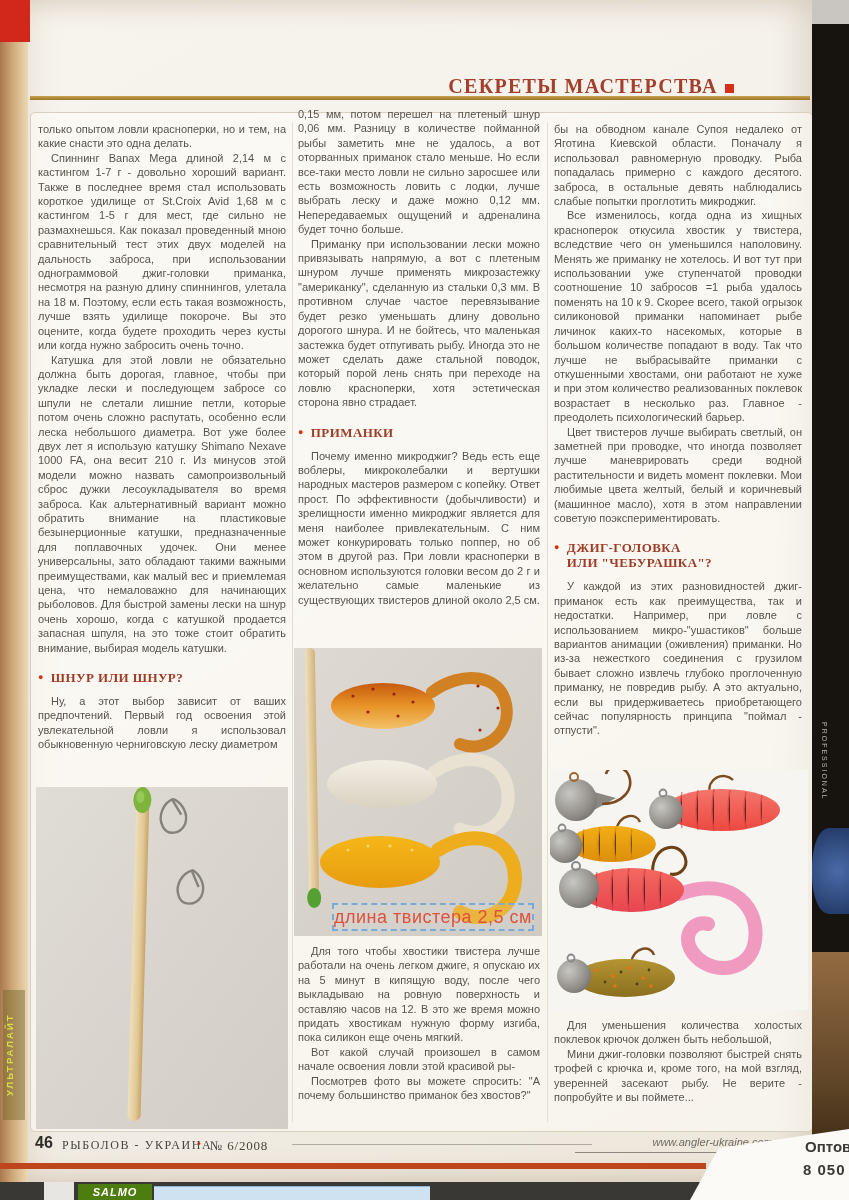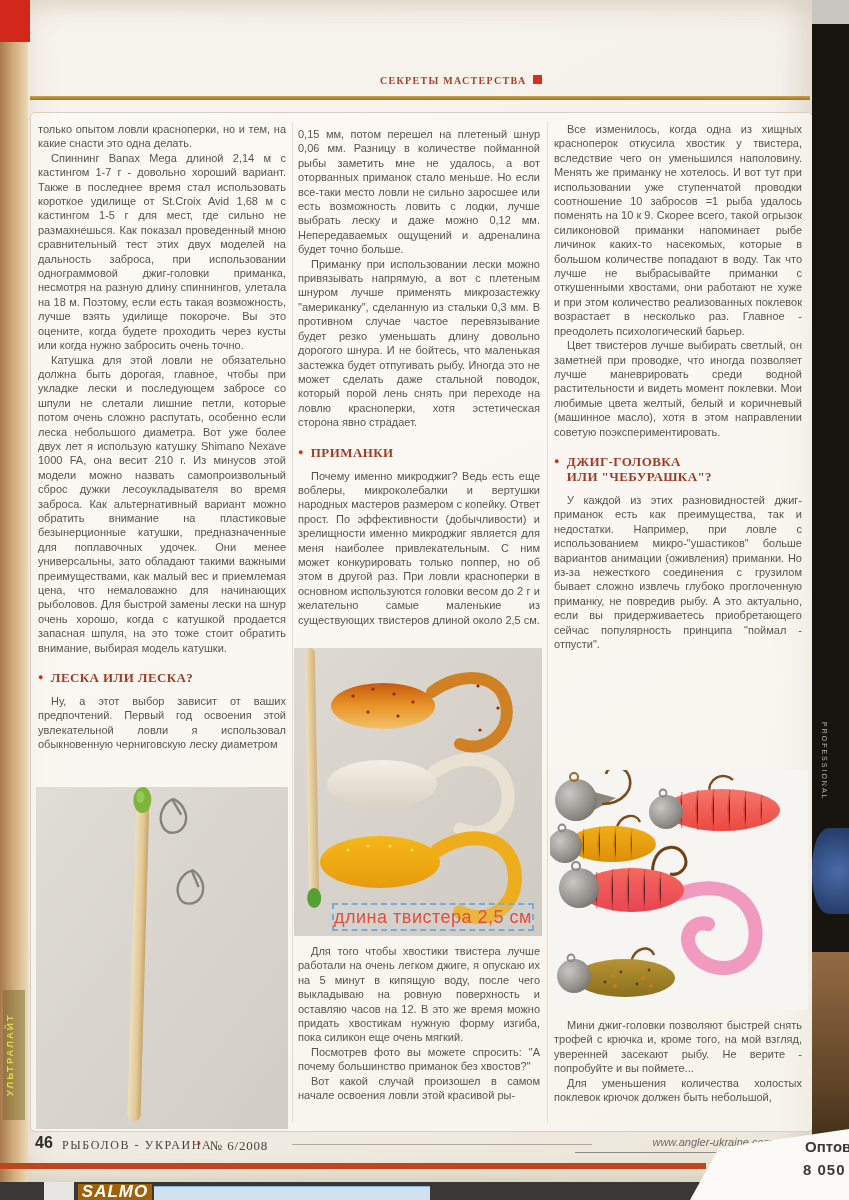--- a/index.html
+++ b/index.html
@@ -11,38 +11,38 @@
          box-shadow:inset -16px 0 26px rgba(120,90,60,.14), inset 26px 0 34px rgba(150,110,60,.20);}
   
   .spine{position:absolute;left:0;top:0;width:28px;height:1182px;
          background:linear-gradient(90deg,#a8794d 0%,#cfa878 45%,#ecd9b6 100%);}
   .spine-red{position:absolute;left:0;top:0;width:30px;height:42px;background:#d2271b;}
   .spine-label{position:absolute;left:3px;top:990px;height:124px;width:20px;
          writing-mode:vertical-rl;transform:rotate(180deg);
          font-size:9.5px;font-weight:bold;letter-spacing:2px;color:#d9dc4d;
          background:rgba(110,98,35,.45);text-align:center;padding:3px 1px;}
   
-  .header{position:absolute;left:380px;top:75px;width:422px;text-align:left;
-          font-family:"Liberation Serif",serif;font-weight:bold;font-size:10px;
+  .header{position:absolute;left:380px;top:75px;width:422px;text-align:center;
+          font-family:"Liberation Serif",serif;font-weight:bold;font-size:20px;
           letter-spacing:1.3px;color:#a33f2a;}
   .header-square{display:inline-block;width:9px;height:9px;background:#d6301a;margin-left:7px;}
   .gold-rule{position:absolute;left:30px;top:96px;width:780px;height:3.5px;
              background:linear-gradient(180deg,#caa24e,#9a7428);}
   
   .text-card{position:absolute;left:30px;top:112px;width:781px;height:1018px;
              background:rgba(253,251,247,.62);border:1px solid #d9cfc0;border-radius:5px;}
   .col-sep{position:absolute;top:122px;height:1000px;width:1px;background:#ddd8cf;opacity:.85;}
   .sep1{left:292px;} .sep2{left:547px;}
   
   .col{position:absolute;overflow:hidden;font-size:11px;line-height:14.4px;color:#57534d;
        text-align:justify;}
   .col p{margin:0;text-indent:13px;}
   .col p.noindent{text-indent:0;}
   .col1{left:38px;top:122px;width:248px;height:662px;}
-  .col2{left:298px;top:127px;width:242px;height:524px;}
+  .col2{left:298px;top:107px;width:242px;height:524px;}
   .col2b{left:298px;top:944px;width:242px;height:190px;}
   .col3{left:554px;top:122px;width:248px;height:646px;}
   .col3b{left:554px;top:1018px;width:248px;height:112px;}
   .sec-head{display:flex;gap:7px;align-items:flex-start;margin:15px 0 9px;
             font-family:"Liberation Serif",serif;font-weight:bold;font-size:13px;
             color:#9e3c26;letter-spacing:.4px;line-height:15px;text-align:left;}
   .sec-head .bullet{color:#d5310f;font-size:9px;line-height:15px;}
   .sec-head .hl{display:block;}
   
   .photo{position:absolute;overflow:hidden;}
@@ -70,23 +70,23 @@
   .re-top{position:absolute;left:0;top:0;width:37px;height:24px;background:#c9c6c1;}
   .re-verttext{position:absolute;left:9px;top:722px;writing-mode:vertical-rl;
                font-size:7px;letter-spacing:2px;color:#cfcdc8;opacity:.85;}
   .re-blue{position:absolute;left:0;top:828px;width:37px;height:86px;
            background:radial-gradient(circle at 70% 50%,#4a6aa8,#1e3560);border-radius:45% 0 0 45%;}
   .re-wood{position:absolute;left:0;top:952px;width:37px;height:248px;
            background:linear-gradient(180deg,#936b42,#5d4326 55%,#241708);}
   
   .bottom-band{position:absolute;left:0;top:1182px;width:849px;height:18px;background:#3a3835;}
   .bb-white{position:absolute;left:44px;top:0;width:30px;height:18px;background:#e8e6e2;}
-  .salmo-box{position:absolute;left:78px;top:2px;width:74px;height:16px;background:#a16207;
+  .salmo-box{position:absolute;left:78px;top:2px;width:74px;height:16px;background:#4d7c0f;
              border-radius:0;display:flex;align-items:center;justify-content:center;
-             color:#fff;font-weight:bold;font-style:italic;font-size:17px;letter-spacing:1px;}
+             color:#fff;font-weight:bold;font-style:italic;font-size:11px;letter-spacing:1px;}
   .bb-blue{position:absolute;left:154px;top:4px;width:276px;height:14px;background:#cfe2f2;
            border-top:1px solid #8ab4d8;}
   
   .corner{position:absolute;left:690px;top:1126px;width:159px;height:74px;background:#fbfaf7;
           clip-path:polygon(18% 30%,100% 4%,100% 100%,0 100%);}
   .corner-line{position:absolute;font-weight:bold;font-size:15px;color:#3c3a36;white-space:nowrap;}
   .corner-l1{left:115px;top:12px;}
   .corner-l2{left:113px;top:35px;letter-spacing:1px;}
 </style>
 </head>
@@ -108,21 +108,21 @@
     <div class="text-card"></div>
     <div class="col-sep sep1"></div>
     <div class="col-sep sep2"></div>
 
     <div class="col col1">
       <p class="noindent">только опытом ловли красноперки, но и тем, на какие снасти это одна делать.</p>
       <p>Спиннинг Banax Mega длиной 2,14 м с кастингом 1-7 г - довольно хороший вариант. Также в последнее время стал использовать короткое удилище от St.Croix Avid 1,68 м с кастингом 1-5 г для мест, где сильно не размахнешься. Как показал проведенный мною сравнительный тест этих двух моделей на дальность заброса, при использовании однограммовой джиг-головки приманка, несмотря на разную длину спиннингов, улетала на 18 м. Поэтому, если есть такая возможность, лучше взять удилище покороче. Вы это оцените, когда будете проходить через кусты или когда нужно забросить очень точно.</p>
       <p>Катушка для этой ловли не обязательно должна быть дорогая, главное, чтобы при укладке лески и последующем забросе со шпули не слетали лишние петли, которые потом очень сложно распутать, особенно если леска небольшого диаметра. Вот уже более двух лет я использую катушку Shimano Nexave 1000 FA, она весит 210 г. Из минусов этой модели можно назвать самопроизвольный сброс дужки лесоукладывателя во время заброса. Как альтернативный вариант можно обратить внимание на пластиковые безынерционные катушки, предназначенные для поплавочных удочек. Они менее универсальны, зато обладают такими важными преимуществами, как малый вес и приемлемая цена, что немаловажно для начинающих рыболовов. Для быстрой замены лески на шнур очень хорошо, когда с катушкой продается запасная шпуля, на это тоже стоит обратить внимание, выбирая модель катушки.</p>
       <h3 class="sec-head">
           <span class="bullet">●</span>
-          <span class="hl">ЛЕСКА ИЛИ ЛЕСКА?</span>
+          <span class="hl">ШНУР ИЛИ ШНУР?</span>
         </h3>
       <p>Ну, а этот выбор зависит от ваших предпочтений. Первый год освоения этой увлекательной ловли я использовал обыкновенную черниговскую леску диаметром</p>
     </div>
 
     <div class="photo photo1">
       <svg width="252" height="342" viewBox="0 0 252 342">
         <defs>
           <linearGradient id="pbg1" x1="0" y1="0" x2="1" y2="1">
             <stop offset="0" stop-color="#e0dcd6"></stop>
               <stop offset="1" stop-color="#d2cec6"></stop>
@@ -221,25 +221,26 @@
               <circle cx="72" cy="14" r="1.5"></circle>
               <circle cx="94" cy="18" r="1.5"></circle>
             </g>
         </g>
       </svg>
       <div class="caption-box">длина твистера  2,5  см</div>
     </div>
 
     <div class="col col2b">
       <p>Для того чтобы хвостики твистера лучше работали на очень легком джиге, я опускаю их на 5 минут в кипящую воду, после чего выкладываю на ровную поверхность и оставляю часов на 12. В это же время можно придать хвостикам нужную форму изгиба, пока силикон еще очень мягкий.</p>
+      <p>Вот какой случай произошел в самом начале освоения ловли этой красивой ры-</p>
       <p>Посмотрев фото вы можете спросить: "А почему большинство приманок без хвостов?"</p>
-      <p>Вот какой случай произошел в самом начале освоения ловли этой красивой ры-</p>
     </div>
 
     <div class="col col3">
+      <p class="noindent">бы на обводном канале Супоя недалеко от Яготина Киевской области. Поначалу я использовал равномерную проводку. Рыба попадалась примерно с каждого десятого. заброса, в остальные девять наблюдались слабые попытки проглотить микроджиг.</p>
       <p>Все изменилось, когда одна из хищных красноперок откусила хвостик у твистера, вследствие чего он уменьшился наполовину. Менять же приманку не хотелось. И вот тут при использовании уже ступенчатой проводки соотношение 10 забросов =1 рыба удалось поменять на 10 к 9. Скорее всего, такой огрызок силиконовой приманки напоминает рыбе личинок каких-то насекомых, которые в большом количестве попадают в воду. Так что лучше не выбрасывайте приманки с откушенными хвостами, они работают не хуже и при этом количество реализованных поклевок возрастает в несколько раз. Главное - преодолеть психологический барьер.</p>
       <p>Цвет твистеров лучше выбирать светлый, он заметней при проводке, что иногда позволяет лучше маневрировать среди водной растительности и видеть момент поклевки. Мои любимые цвета желтый, белый и коричневый (машинное масло), хотя в этом направлении советую поэкспериментировать.</p>
       <h3 class="sec-head">
           <span class="bullet">●</span>
           <span class="ht">
             <span class="hl">ДЖИГ-ГОЛОВКА</span>
             <span class="hl">ИЛИ "ЧЕБУРАШКА"?</span>
           </span>
         </h3>
       <p>У каждой из этих разновидностей джиг-приманок есть как преимущества, так и недостатки. Например, при ловле с использованием микро-"ушастиков" больше вариантов анимации (оживления) приманки. Но из-за нежесткого соединения с грузилом бывает сложно извлечь глубоко проглоченную приманку, не повредив рыбу. А это актуально, если вы придерживаетесь приобретающего сейчас популярность принципа "поймал - отпусти".</p>
@@ -339,22 +340,22 @@
               <circle cx="82" cy="32" r="1.4"></circle>
               <circle cx="94" cy="18" r="1.4"></circle>
           </g>
           <circle cx="19" cy="24" r="17" fill="url(#lead)"></circle>
           <circle cx="16" cy="6" r="3.5" stroke="#888" stroke-width="1.8" fill="none"></circle>
         </g>
       </svg>
     </div>
 
     <div class="col col3b">
+      <p>Для уменьшения количества холостых поклевок крючок должен быть небольшой,</p>
       <p>Мини джиг-головки позволяют быстрей снять трофей с крючка и, кроме того, на мой взгляд, уверенней засекают рыбу. Не верите - попробуйте и вы поймете...</p>
-      <p>Для уменьшения количества холостых поклевок крючок должен быть небольшой,</p>
     </div>
 
     <div class="footer">
       <span class="page-num">46</span>
       <span class="mag-name">РЫБОЛОВ - УКРАИНА</span>
       <span class="foot-dot">•</span>
       <span class="issue">№ 6/2008</span>
       <span class="foot-line"></span>
       <span class="website">www.angler-ukraine.com.ua</span>
       <span class="website-underline"></span>

